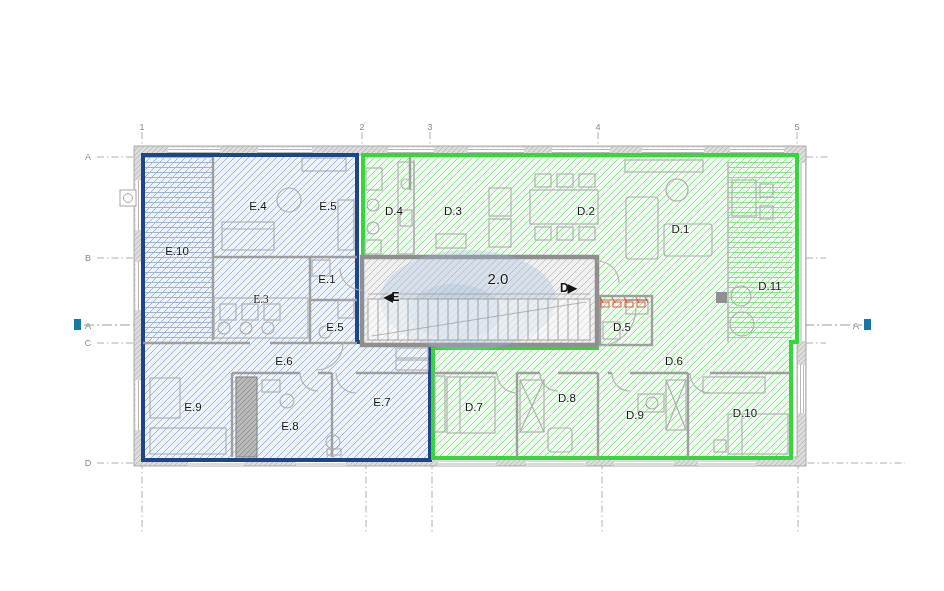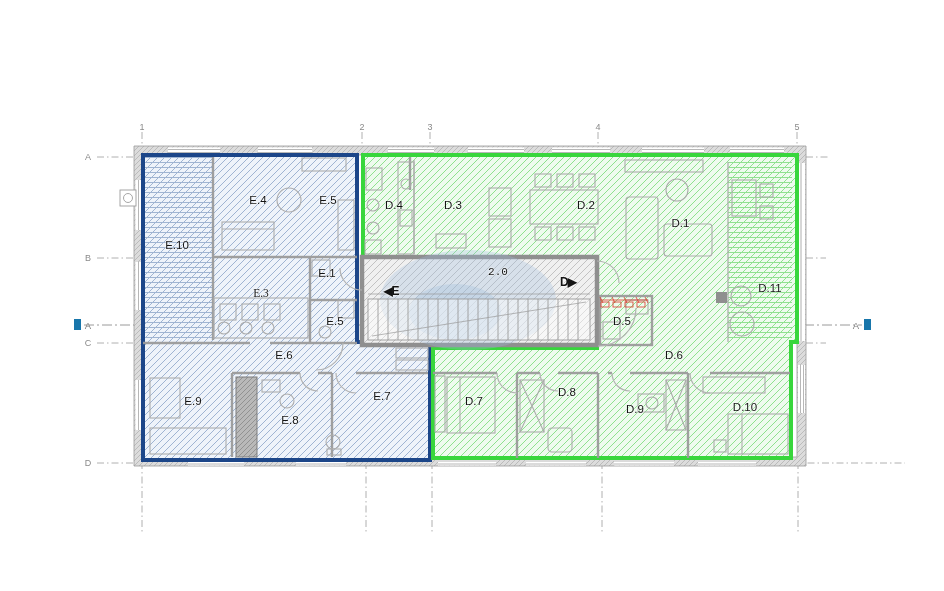--- a/index.html
+++ b/index.html
@@ -1,21 +1,21 @@
 <!DOCTYPE html>
 <html><head>
 <meta charset="utf-8">
 <style>
   html,body{margin:0;padding:0;background:#ffffff;}
   .canvas{position:relative;width:944px;height:591px;background:#fff;overflow:hidden;
           font-family:"Liberation Sans", sans-serif;}
   .canvas svg{position:absolute;left:0;top:0;}
   .lbl{position:absolute;transform:translate(-50%,-50%);font-size:11.5px;color:#141414;
-       white-space:nowrap;text-shadow:0 0 2px #fff,0 0 2px #fff;pointer-events:none;}
-  .stair-num{font-size:11px;font-family:Liberation Mono, monospace;}
+       white-space:nowrap;text-shadow:0 0 2px #fff,0 0 2px #fff;pointer-events:none;margin-top:6px;}
+  .stair-num{font-size:15px;}
   .entr{font-size:12px;font-weight:bold;letter-spacing:-1px;}
   .grid-txt{position:absolute;transform:translate(-50%,-50%);font-size:9px;color:#8a8a8a;
        text-shadow:0 0 2px #fff;}
   .sect-txt{position:absolute;transform:translate(-50%,-50%);font-size:9.5px;color:#7f7f7f;}
 </style>
 </head>
 <body>
 
 <div class="canvas">
 
@@ -268,21 +268,21 @@
       <div class="lbl" style="left: 261px; top: 293px; font-family: Liberation Serif, serif;">E.3</div>
       <div class="lbl" style="left: 335px; top: 321px;">E.5</div>
       <div class="lbl" style="left: 284px; top: 355px;">E.6</div>
       <div class="lbl" style="left: 193px; top: 401px;">E.9</div>
       <div class="lbl" style="left: 290px; top: 420px;">E.8</div>
       <div class="lbl" style="left: 382px; top: 396px;">E.7</div>
       <div class="lbl" style="left: 394px; top: 205px;">D.4</div>
       <div class="lbl" style="left: 453px; top: 205px;">D.3</div>
       <div class="lbl" style="left: 568px; top: 205px; padding-left: 36px;">D.2</div>
       <div class="lbl" style="left: 671px; top: 223px; padding-left: 19px;">D.1</div>
-      <div class="lbl" style="left: 770px; top: 288px; text-align: center;">D.11</div>
+      <div class="lbl" style="left: 770px; top: 280px; text-align: center;">D.11</div>
       <div class="lbl" style="left: 622px; top: 321px;">D.5</div>
       <div class="lbl" style="left: 657px; top: 355px; padding-left: 34px;">D.6</div>
       <div class="lbl" style="left: 474px; top: 401px;">D.7</div>
       <div class="lbl" style="left: 567px; top: 392px;">D.8</div>
       <div class="lbl" style="left: 635px; top: 409px;">D.9</div>
       <div class="lbl" style="left: 745px; top: 407px;">D.10</div>
     </div>
 <div id="labels-grid">
       <div class="grid-txt" style="left: 142px; top: 127px;">1</div>
       <div class="grid-txt" style="left: 362px; top: 127px;">2</div>

